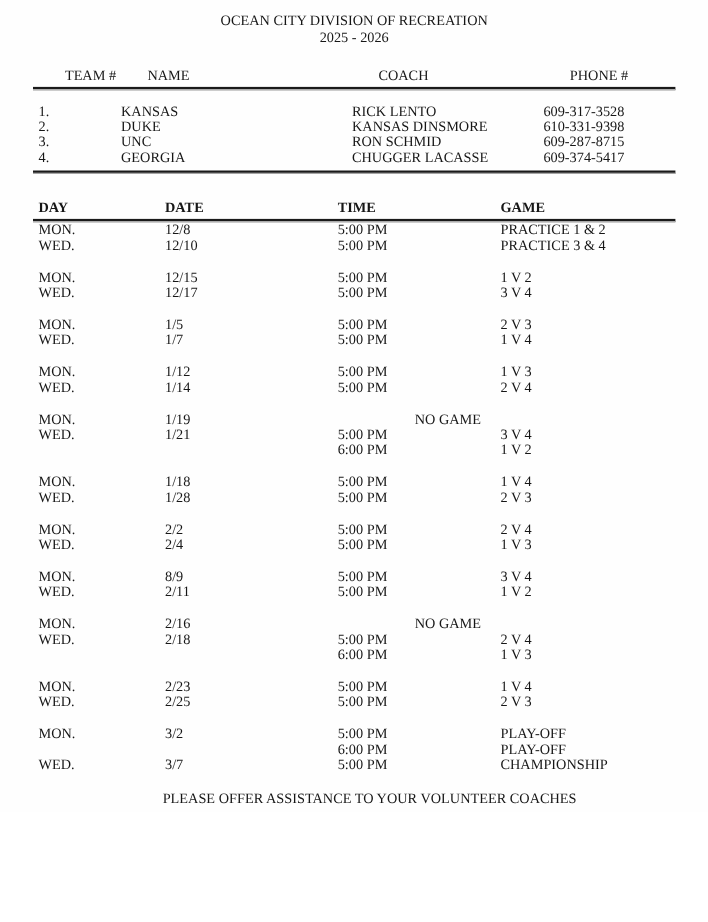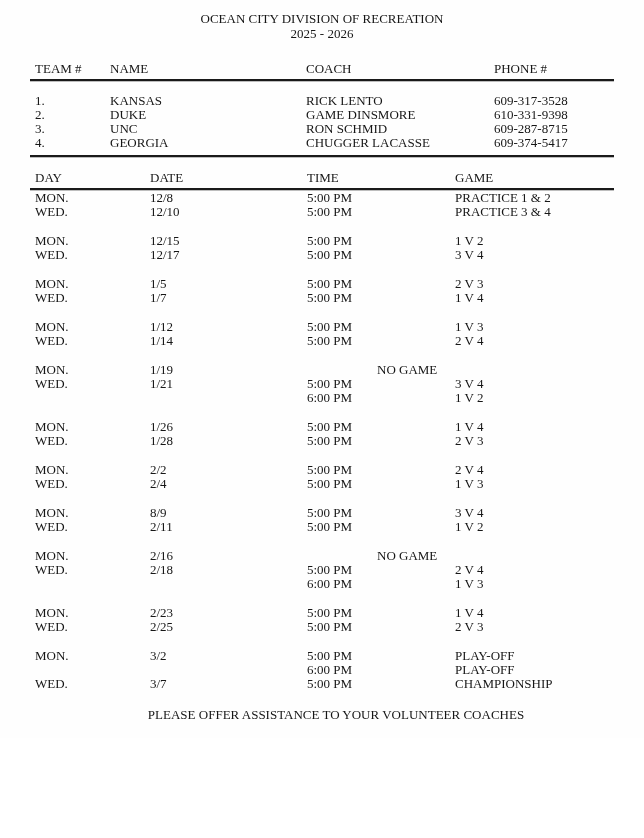--- a/index.html
+++ b/index.html
@@ -34,33 +34,33 @@
   .row {
     position: relative;
     height: 14px;
     line-height: 14px;
     white-space: nowrap;
   }
   .c { position: absolute; top: 0; }
   
   .t1 { left: 35px; }
   .t2 { left: 110px; }
-  .t3 { left: 306px; }
+  .t3 { left: 320px; }
   .t4 { left: 494px; }
   
   .c1 { left: 35px; }
   .c2 { left: 150px; }
   .c3 { left: 307px; }
   .c4 { left: 455px; }
   .cng { left: 377px; }
-  .teams-header { margin-top: 21px; }
+  .teams-header { margin-top: 21px; margin-left: 24px; }
   .rule-a { margin-top: 3px; }
   .teams-body { margin-top: 12px; }
   .rule-b { margin-top: 5px; }
-  .sched-header { margin-top: 13px; }
+  .sched-header { margin-top: 24px; font-weight: bold; }
   .rule-c { margin-top: 3px; }
   .sched-body { }
   .group { margin-bottom: 15px; }
   .footer { text-align: center; line-height: 15px; }
   .footer-line1 { margin-top: 21px; }
   .footer-block { margin-top: 16px; padding-left: 28px; }
 </style>
 </head>
 <body>
 
@@ -82,21 +82,21 @@
   <div class="teams-body">
     <div class="row">
       <span class="c t1">1.</span>
       <span class="c t2">KANSAS</span>
       <span class="c t3">RICK LENTO</span>
       <span class="c t4">609-317-3528</span>
     </div>
     <div class="row">
       <span class="c t1">2.</span>
       <span class="c t2">DUKE</span>
-      <span class="c t3">GAME DINSMORE</span>
+      <span class="c t3">KANSAS DINSMORE</span>
       <span class="c t4">610-331-9398</span>
     </div>
     <div class="row">
       <span class="c t1">3.</span>
       <span class="c t2">UNC</span>
       <span class="c t3">RON SCHMID</span>
       <span class="c t4">609-287-8715</span>
     </div>
     <div class="row">
       <span class="c t1">4.</span>
@@ -193,21 +193,21 @@
         <span class="c c1"></span>
         <span class="c c2"></span>
         <span class="c c3">6:00 PM</span>
         <span class="c c4">1 V 2</span>
       </div>
     </div>
 
     <div class="group">
       <div class="row">
         <span class="c c1">MON.</span>
-        <span class="c c2">1/26</span>
+        <span class="c c2">1/18</span>
         <span class="c c3">5:00 PM</span>
         <span class="c c4">1 V 4</span>
       </div>
       <div class="row">
         <span class="c c1">WED.</span>
         <span class="c c2">1/28</span>
         <span class="c c3">5:00 PM</span>
         <span class="c c4">2 V 3</span>
       </div>
     </div>

